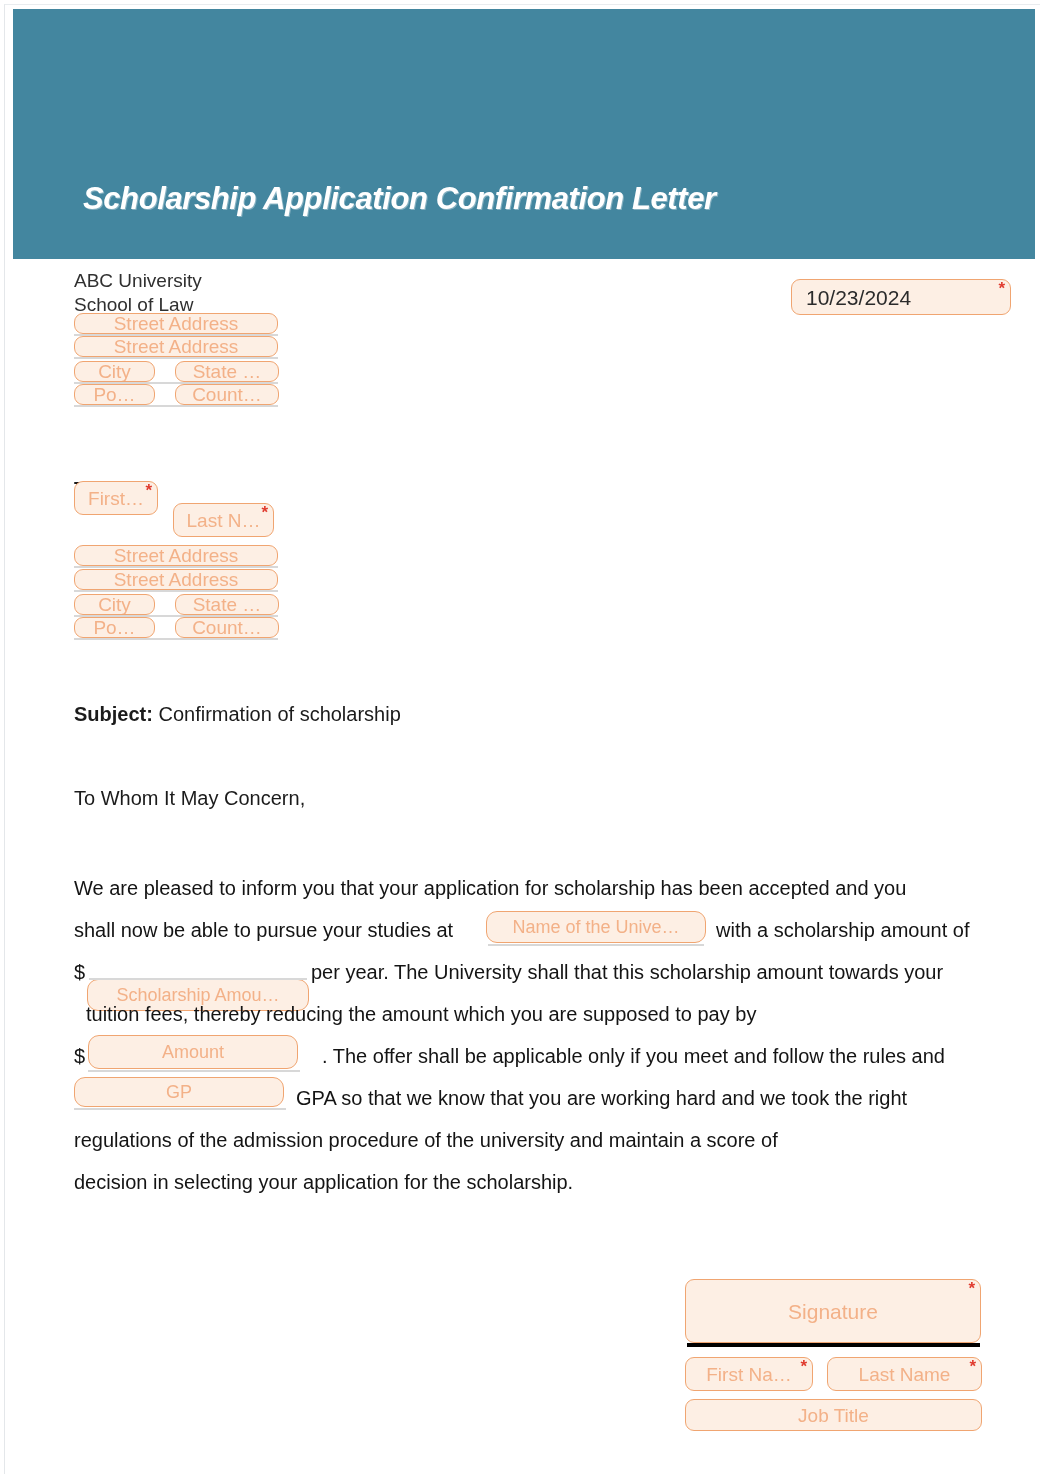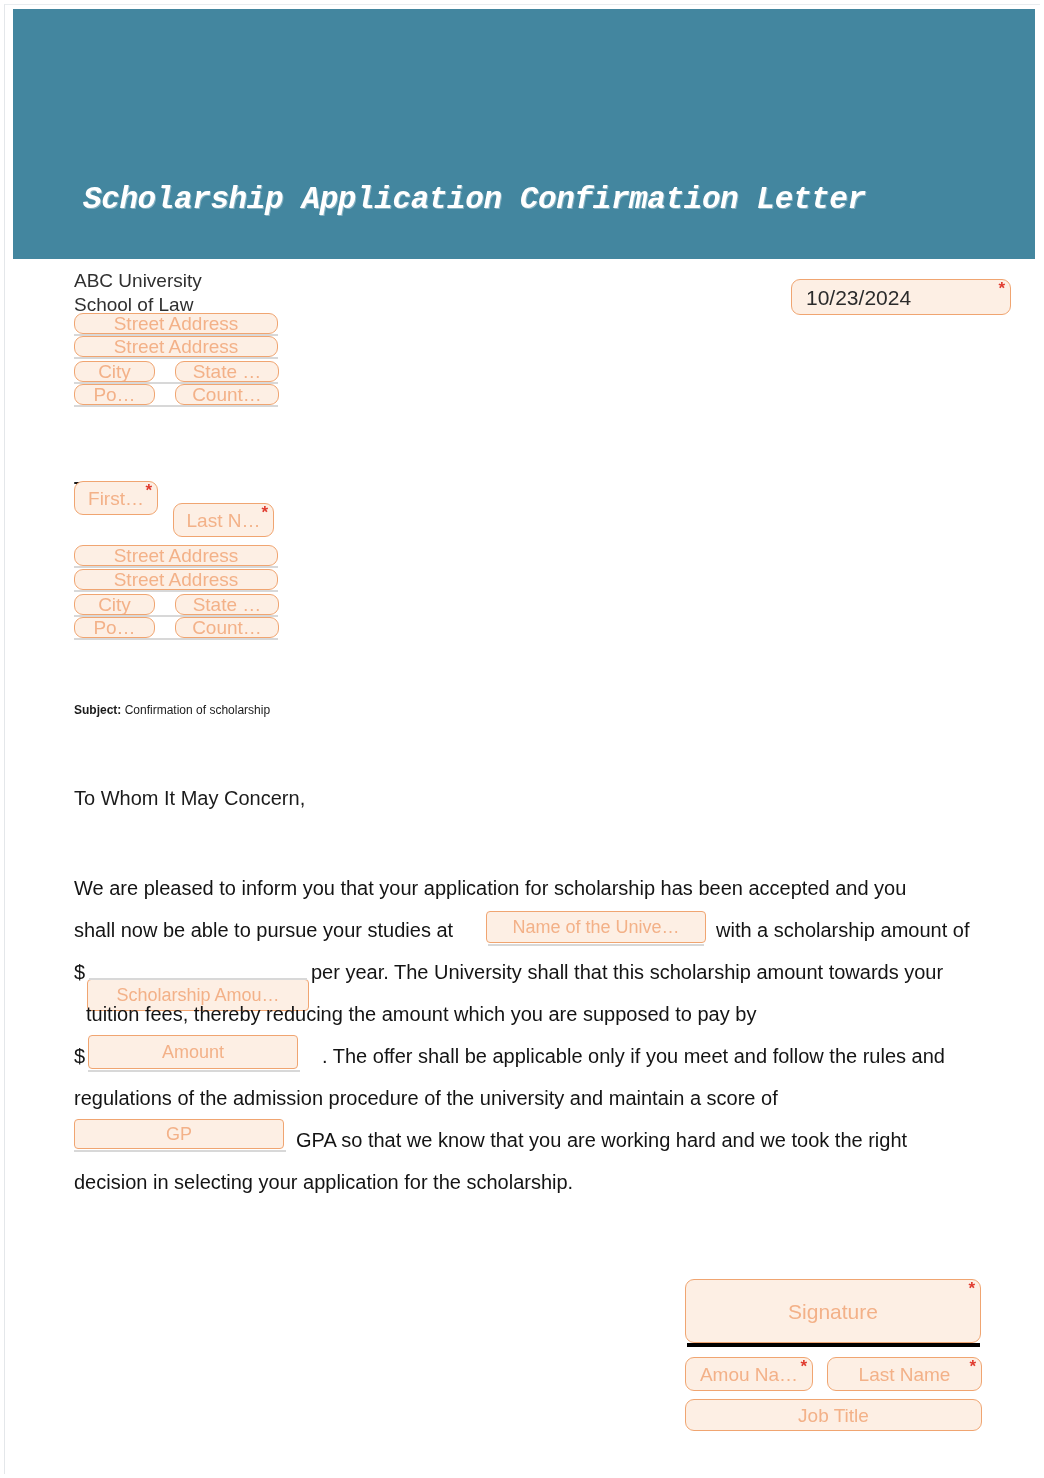--- a/index.html
+++ b/index.html
@@ -34,21 +34,21 @@
     top: 4px;
     width: 1022px;
     height: 250px;
     background: #43869f;
   }
   .banner-title {
     position: absolute;
     left: 70px;
     bottom: 42px;
     color: #ffffff;
-    font-family: Liberation Mono, monospace;
+    font-family: Liberation Sans, sans-serif;
     font-size: 31px;
     font-weight: bold;
     font-style: italic;
     letter-spacing: -0.4px;
     white-space: nowrap;
     text-shadow: 1px 1px 0 rgba(255,255,255,0.35);
   }
 
   
   .fld {
@@ -115,21 +115,21 @@
     font-size: 19px;
     font-weight: bold;
     color: #1b1b1b;
   }
 
   
   .subject {
     position: absolute;
     left: 69px;
     top: 698px;
-    font-size: 12px;
+    font-size: 20px;
     color: #1b1b1b;
   }
   .subject b { font-weight: bold; }
   .salutation {
     position: absolute;
     left: 69px;
     top: 782px;
     font-size: 20px;
     color: #1b1b1b;
   }
@@ -151,21 +151,21 @@
   .jt {
     position: absolute;
     top: 10px;
     white-space: nowrap;
   }
   .inline-fld {
     position: absolute;
     box-sizing: border-box;
     background: #fdefe4;
     border: 1.6px solid #f0a571;
-    border-radius: 4px;
+    border-radius: 11px;
     color: #f3b188;
     font-size: 18px;
     display: flex;
     align-items: center;
     justify-content: center;
     overflow: hidden;
     white-space: nowrap;
     line-height: 1;
   }
   .sig-box {
@@ -329,45 +329,45 @@
     <div class="body-line">
       <span class="jt" style="left:0;">$</span>
       <div class="inline-fld" style="left:14px; top:0px; width:210px; height:34px;">
         <span>Amount</span>
       </div>
       <div class="underbar" style="left:14px; top:35px; width:212px;"></div>
       <span class="jt" style="left:224px;padding-left:24px;">. The offer shall be applicable only if you meet and follow the rules and</span>
     </div>
 
     <div class="body-line">
-      <span class="jt" style="left:0;">regulations   of   the   admission   procedure   of   the   university   and   maintain   a   score   of</span>
-    </div>
-
-    <div class="body-line">
       <div class="inline-fld" style="left:0px; top:0px; width:210px; height:30px;">
         <span>GP</span>
       </div>
       <div class="underbar" style="left:0px; top:31px; width:212px;"></div>
       <span class="jt" style="left:222px;">GPA  so  that  we  know  that  you  are  working  hard  and  we  took  the  right</span>
     </div>
 
     <div class="body-line">
+      <span class="jt" style="left:0;">regulations   of   the   admission   procedure   of   the   university   and   maintain   a   score   of</span>
+    </div>
+
+    <div class="body-line">
       <span class="jt" style="left:0;">decision in selecting your application for the scholarship.</span>
     </div>
 
   </div>
 
   <div class="fld sig-box">
     <span>Signature</span>
     <span class="req">*</span>
   </div>
   <div class="sig-rule"></div>
 
   <div class="fld sig-first">
-    <span>Amou Na…</span>
+    <span>First Na…</span>
     <span class="req">*</span>
   </div>
   <div class="fld sig-last">
     <span>Last Name</span>
     <span class="req">*</span>
   </div>
   <div class="fld sig-job">
     <span>Job Title</span>
   </div>
 

